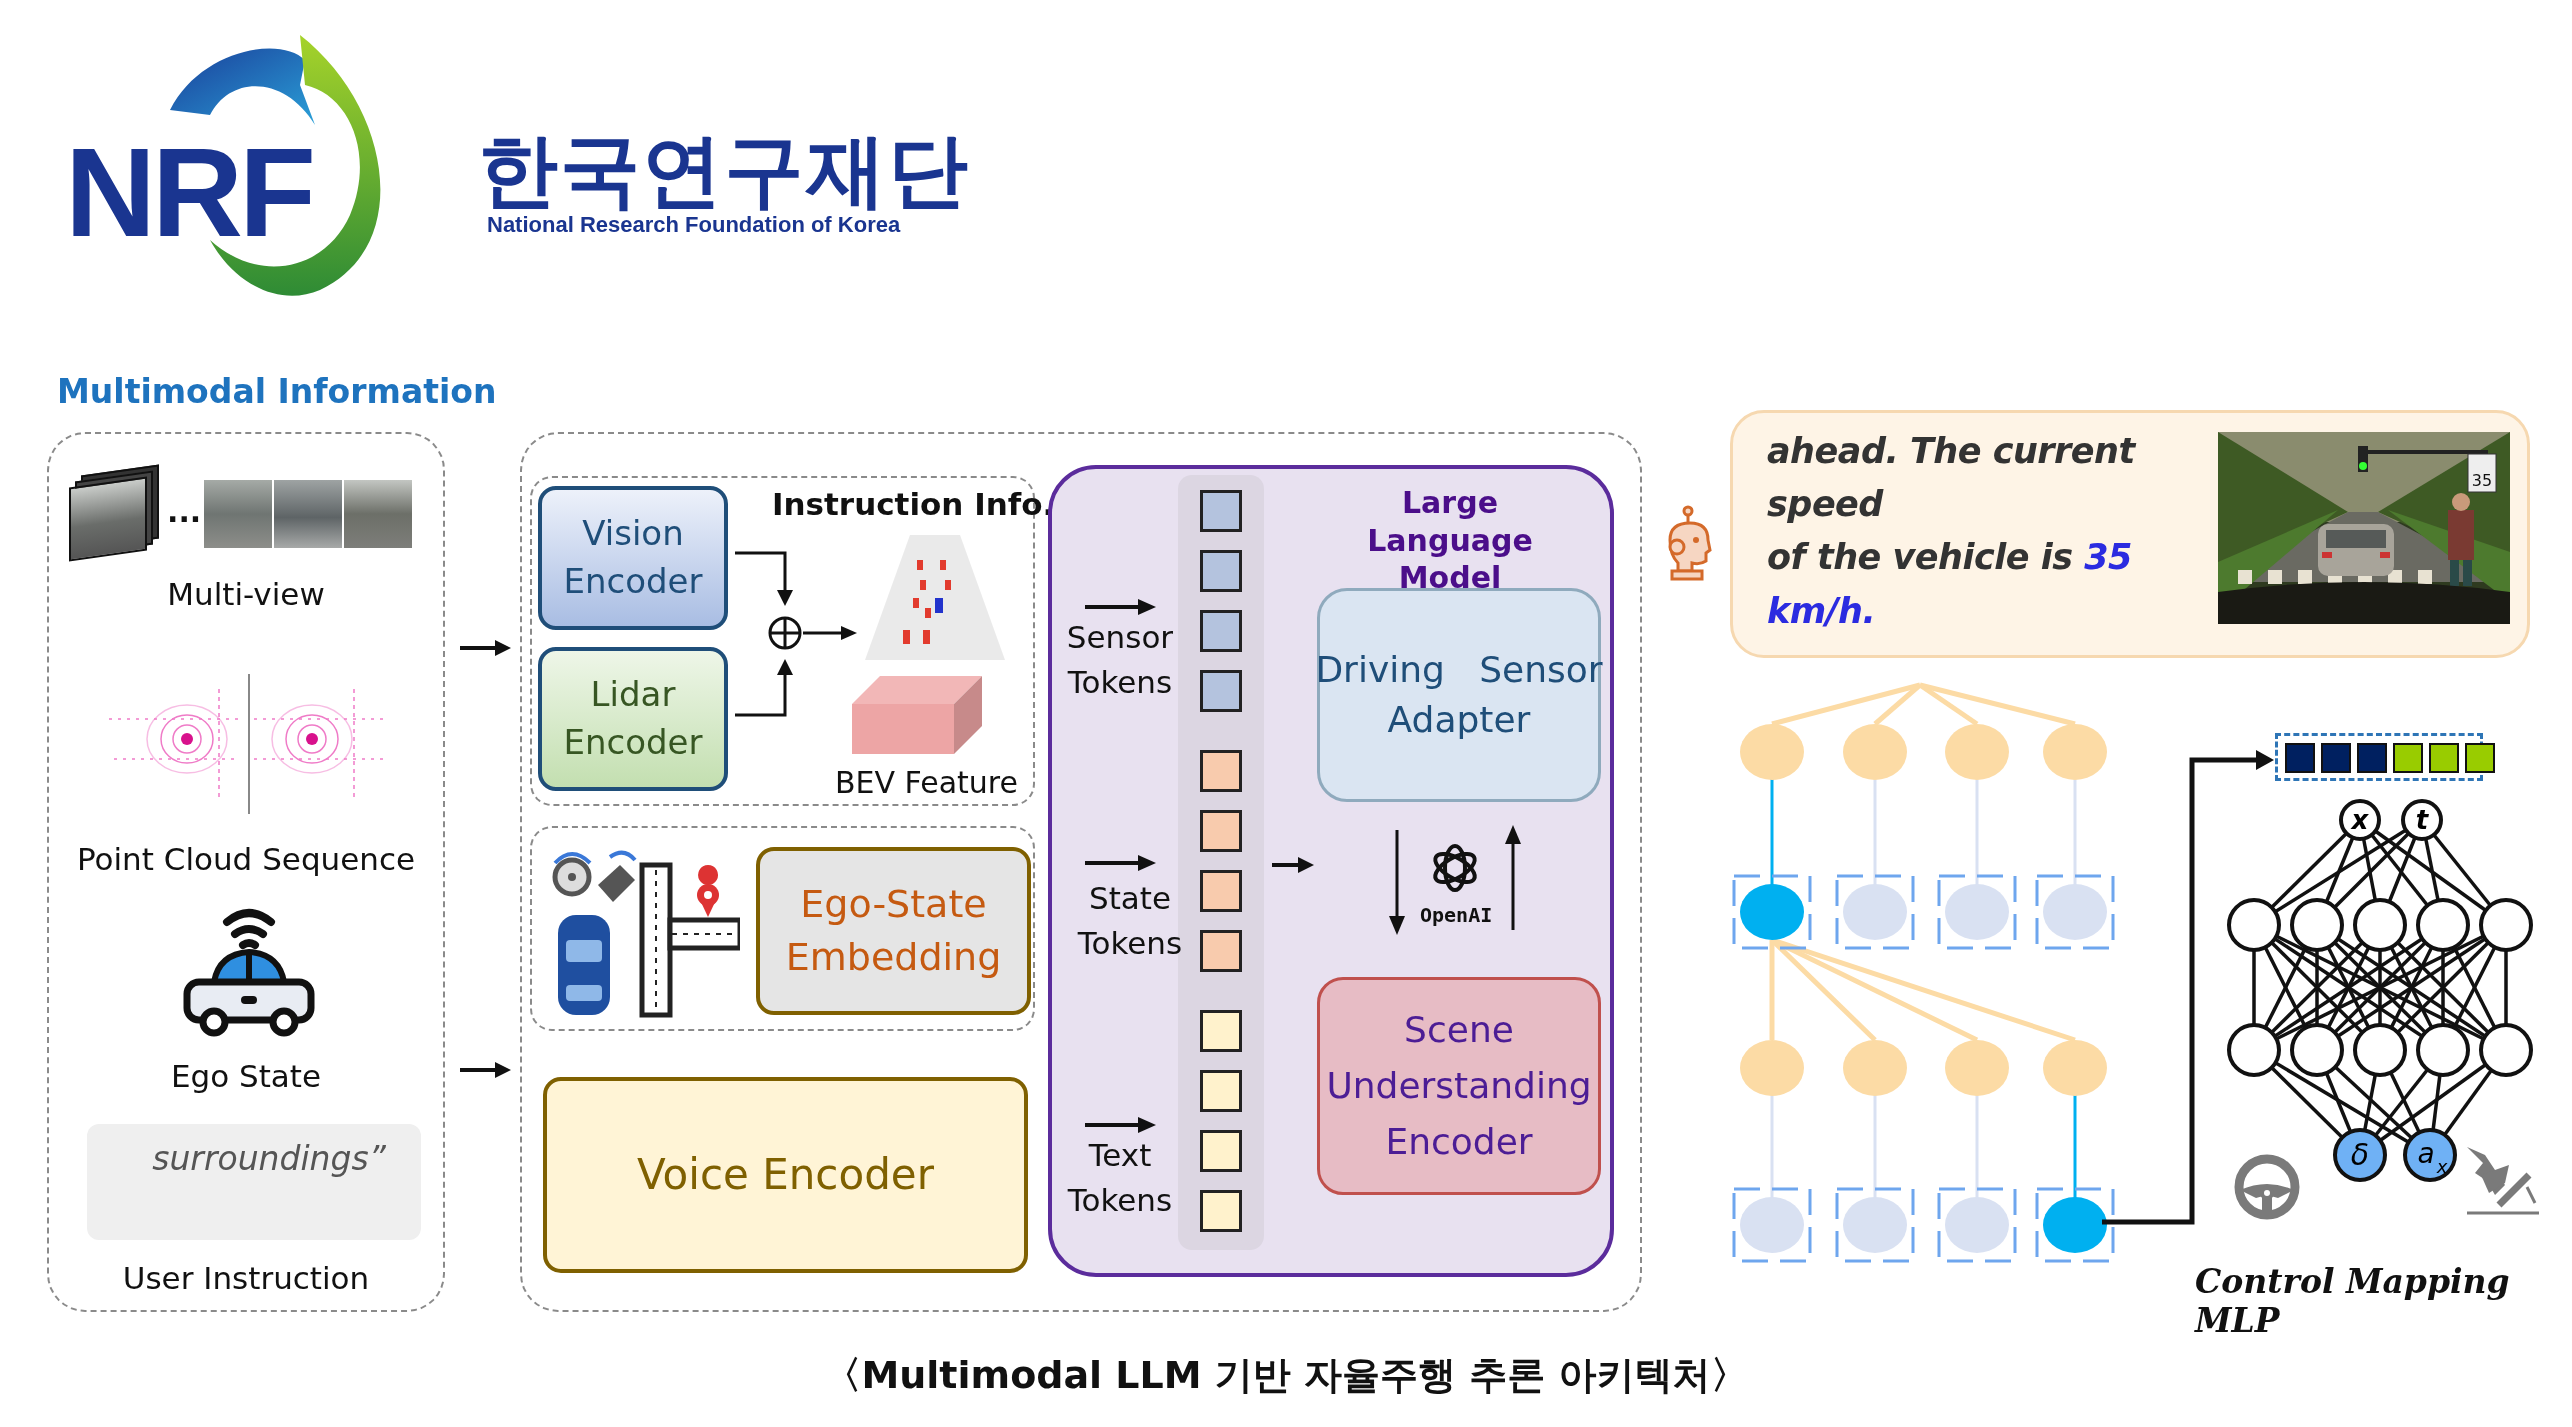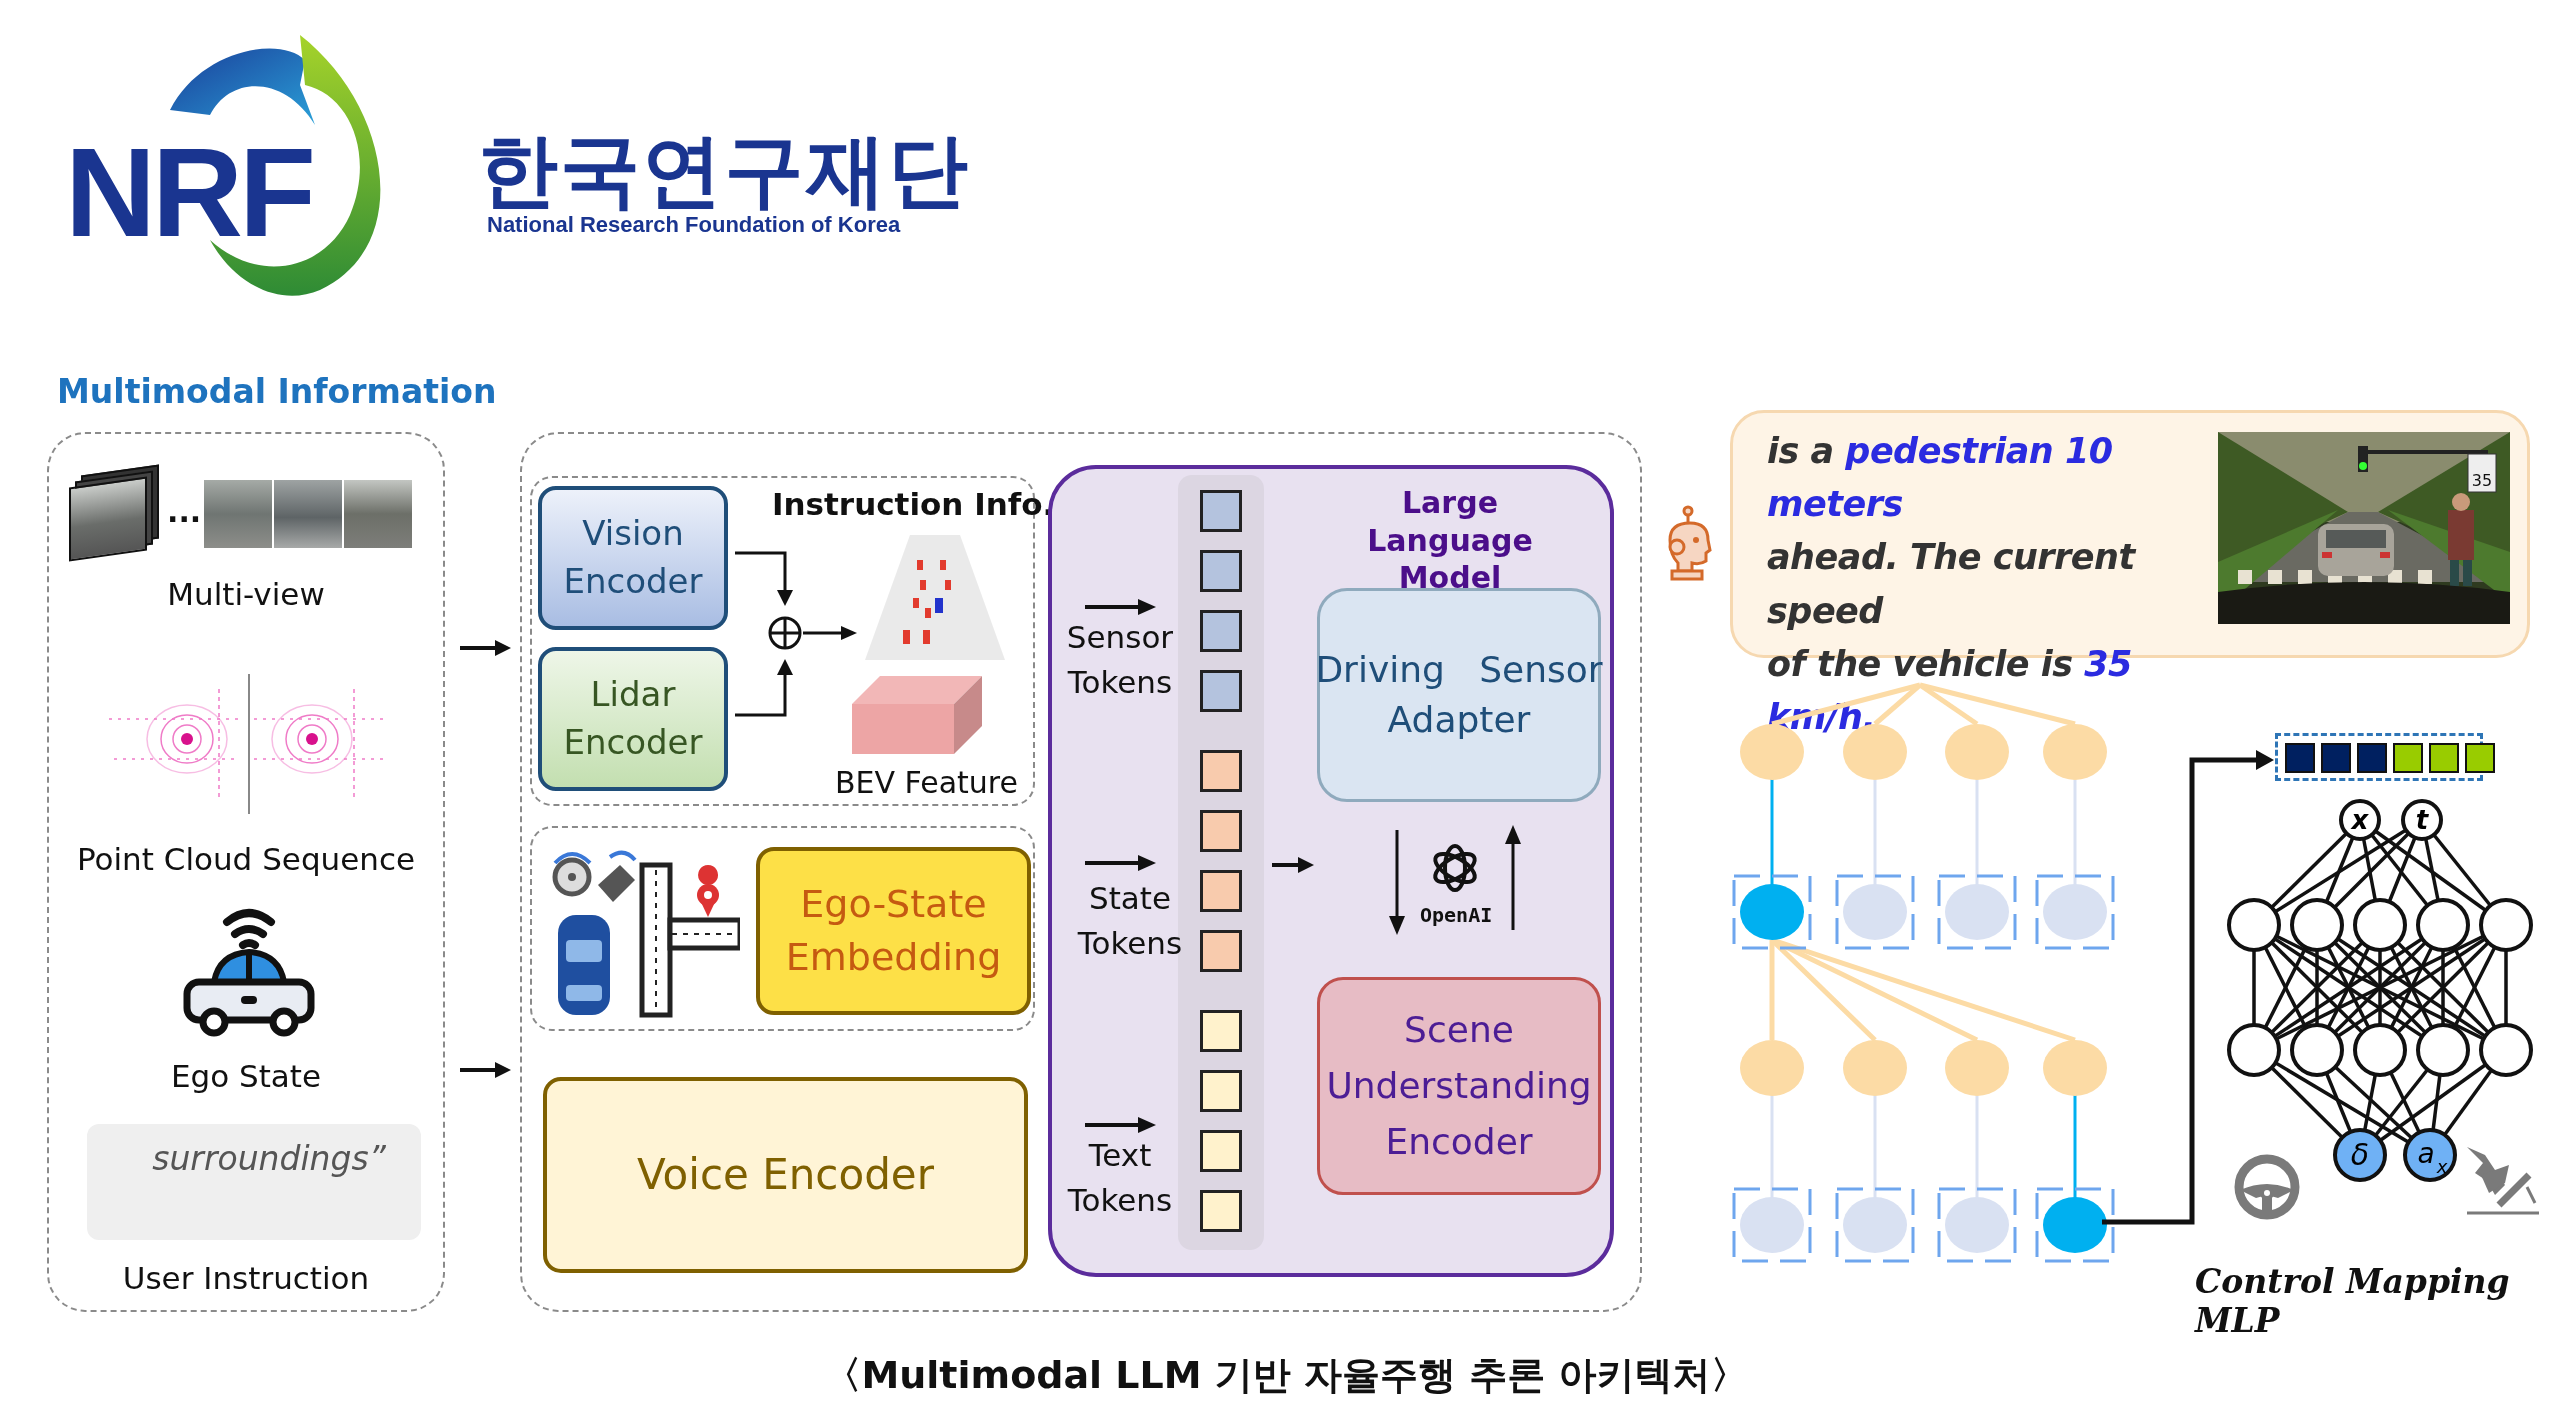--- a/index.html
+++ b/index.html
@@ -15,21 +15,21 @@
   .sec-title { color:#1e73be; font-weight:bold; font-size:33px; font-family:"DejaVu Sans", sans-serif; }
 
   .dash-box { border:2.5px dashed #8a8a8a; border-radius:38px; box-sizing:border-box; }
   .dash-box-sm { border:2.5px dashed #8a8a8a; border-radius:22px; box-sizing:border-box; }
 
   .lbl { font-size:31px; text-align:center; color:#111; font-family:"DejaVu Sans", sans-serif; line-height:1.45; }
 
   .enc { border-radius:18px; box-sizing:border-box; display:flex; align-items:center; justify-content:center; text-align:center; font-size:34px; line-height:1.4; }
   .enc-vision { border:4px solid #1f4e79; background:linear-gradient(#edf1fa, #a9bde3); color:#1f4e79; }
   .enc-lidar { border:4px solid #1f4e79; background:linear-gradient(#eef6e8, #c3dfb0); color:#375623; }
-  .enc-ego { border:4px solid #7f6000; background:#fde047; color:#c55a11; font-size:38px; }
+  .enc-ego { border:4px solid #7f6000; background:#e5e5e5; color:#c55a11; font-size:38px; }
   .enc-voice { border:4px solid #7f6000; background:#fff4d6; color:#7f6000; font-size:42px; }
   .enc-adapter { border:3px solid #8faabd; background:#dae5f2; color:#1f4e79; font-size:36px; border-radius:30px; }
   .enc-scene { border:3px solid #c0504d; background:#e7bcc5; color:#4c1d95; font-size:36px; border-radius:26px; line-height:1.55; }
 
   .llm-box { border:4px solid #5b2c9c; background:#e8e1f0; border-radius:48px; box-sizing:border-box; }
   .llm-title { color:#4b0e8a; font-weight:bold; font-size:30px; text-align:center; line-height:1.25; }
 
   .token-col { background:#dcd6e2; border-radius:14px; }
   .token { width:42px; height:42px; border:3px solid #222; box-sizing:border-box; }
 
@@ -329,21 +329,20 @@
       <line x1="28" y1="10" x2="28" y2="18"></line>
       <path d="M 10 35 Q 10 18 30 18 Q 48 18 48 35 L 50 45 L 46 48 L 46 56 Q 40 60 32 58 L 32 66 L 18 66 L 18 58 Q 10 50 10 35 Z"></path>
       <circle cx="17" cy="42" r="7"></circle>
       <rect x="12" y="66" width="30" height="8"></rect>
     </g>
     <circle cx="36" cy="35" r="3" fill="#d46a2a"></circle>
   </svg>
 </div>
 <div class="abs resp-box" style="left:1730px; top:410px; width:800px; height:248px;"></div>
 <div class="abs resp-text" style="left:1745px; top:425px; width:470px;">
-  <div style="padding-left:22px;"><span>is a </span><span class="hl">pedestrian 10 meters</span></div>
   <div style="padding-left:22px;">ahead. The current speed</div>
   <div style="padding-left:22px;"><span>of the vehicle is </span><span class="hl">35 km/h.</span></div>
 </div>
 <div class="abs" style="left:2218px; top:432px; width:292px; height:192px; overflow:hidden; background:#2e3a1f;">
   <svg width="292" height="192" viewBox="0 0 292 192">
     <rect x="0" y="0" width="292" height="90" fill="#8a8c6e"></rect>
     <polygon points="0,0 130,80 0,140" fill="#3e5a24"></polygon>
     <polygon points="292,0 160,80 292,140" fill="#3e5a24"></polygon>
     <polygon points="130,80 160,80 292,150 0,150" fill="#6a6a62"></polygon>
     <polygon points="0,130 120,78 0,180" fill="#4d7a2e"></polygon>

